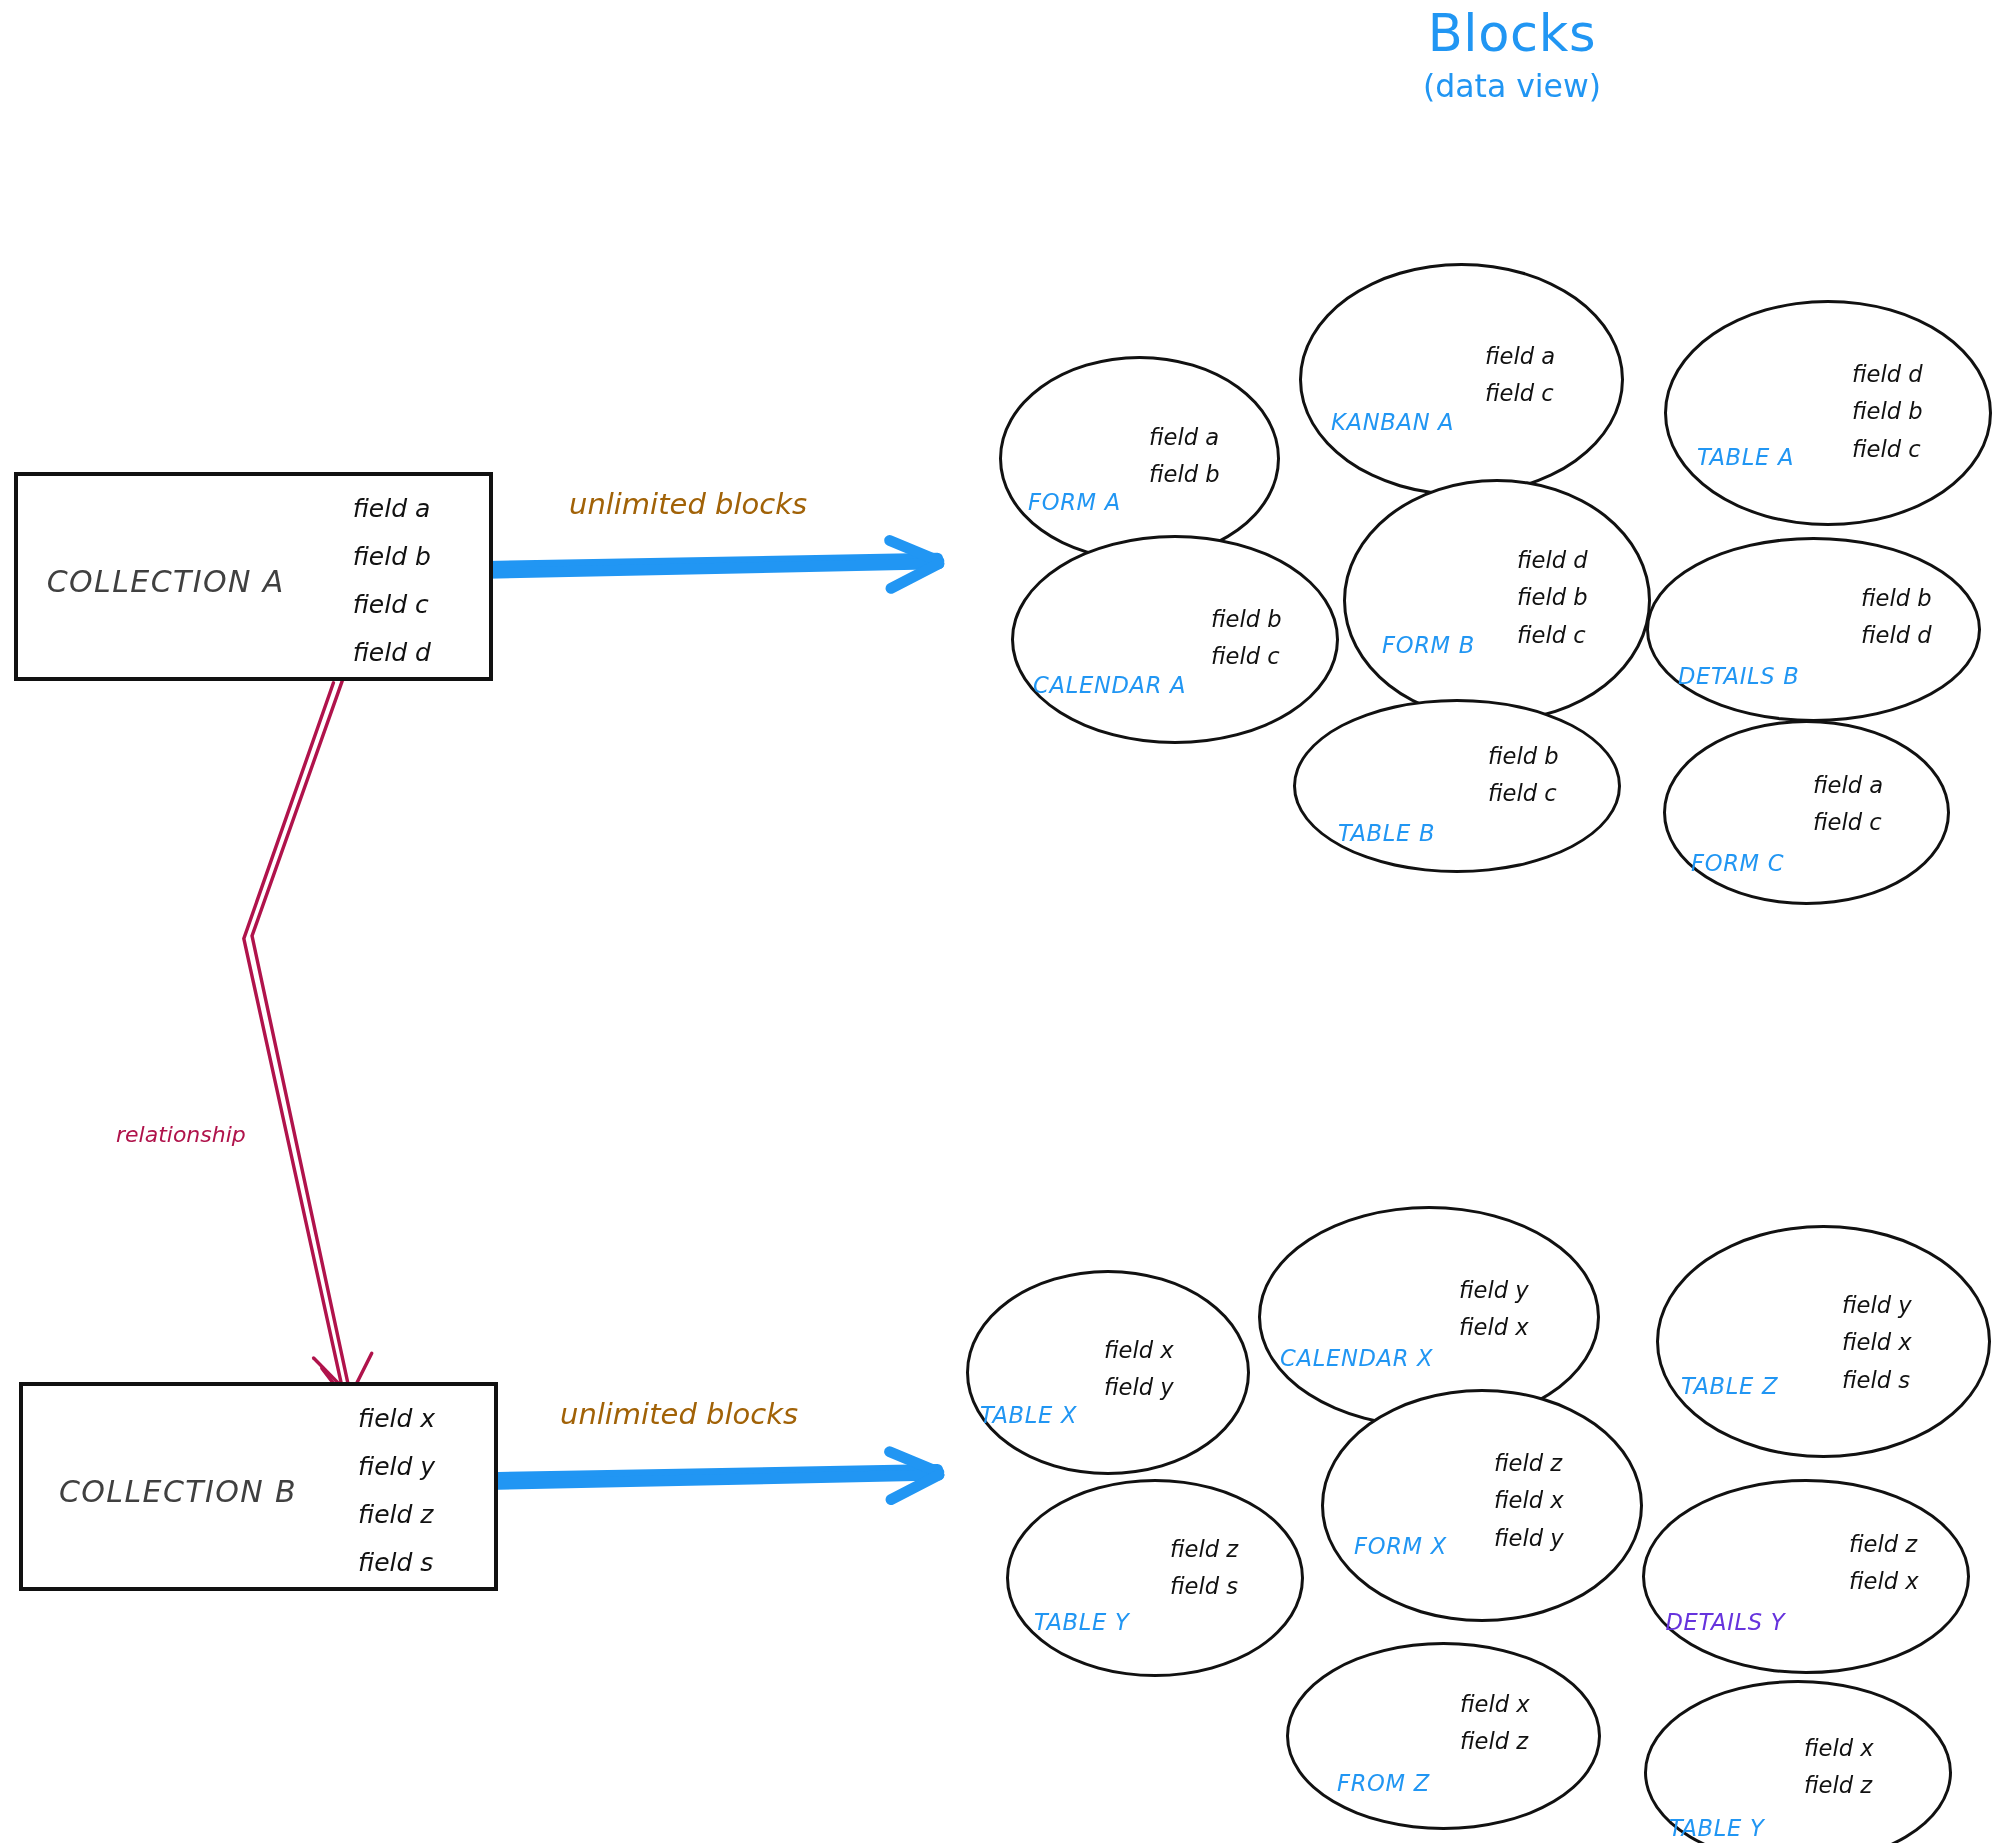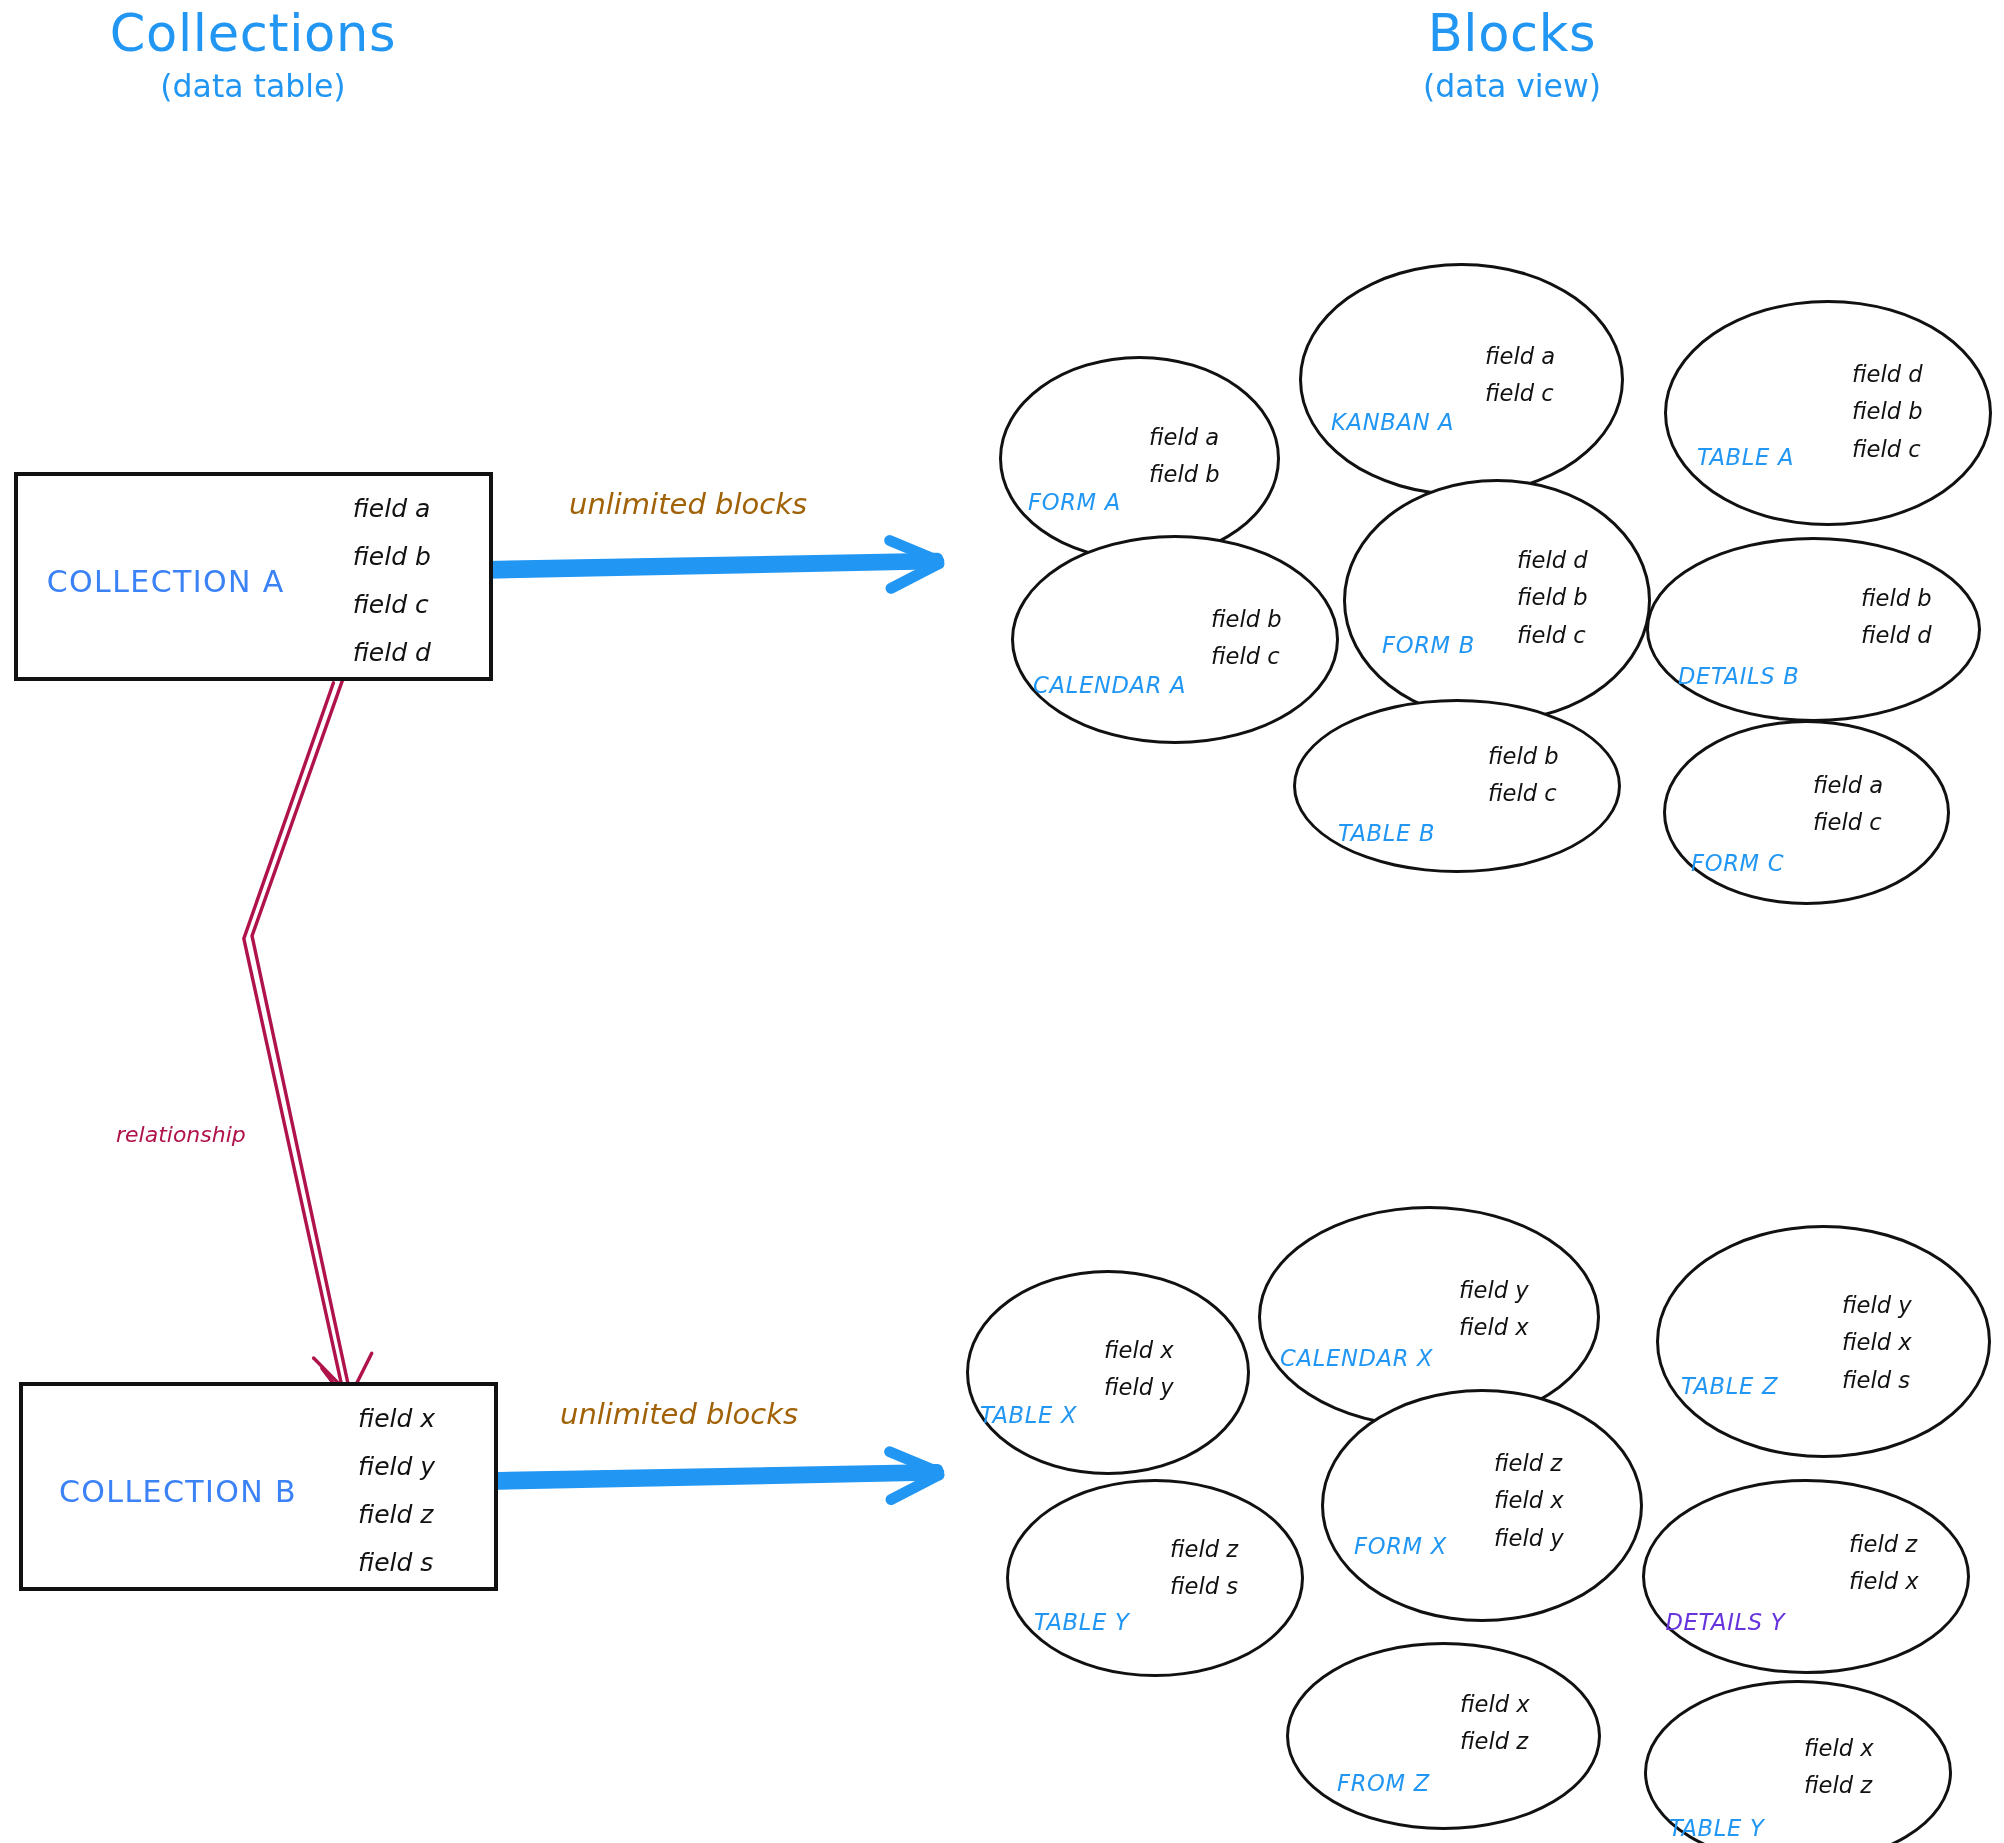--- a/index.html
+++ b/index.html
@@ -4,44 +4,40 @@
 <style>
   html,body{margin:0;padding:0;background:#ffffff;}
   body{font-family:"DejaVu Sans",sans-serif;}
   #canvas{position:relative;width:2005px;height:1843px;background:#fff;overflow:hidden;}
 
   .title{position:absolute;color:#2196f3;text-align:center;line-height:1.05;}
   .title .main{display:block;font-size:51px;font-weight:400;letter-spacing:0.7px;}
   .title .sub{display:block;font-size:31.5px;margin-top:9.6px;}
 
   .collection-box{position:absolute;border:4.1px solid #111;background:#fff;box-sizing:border-box;}
-  .collection-name{position:absolute;color:#3b82f6;font-size:30px;letter-spacing:1.4px;white-space:nowrap;}
+  .collection-name{position:absolute;color:#404040;font-size:30px;font-style:italic;letter-spacing:1.4px;white-space:nowrap;}
   .field-list{position:absolute;display:flex;flex-direction:column;}
   .field-list .fl{font-size:25px;color:#111;font-style:italic;white-space:nowrap;}
 
   .arrow-label{position:absolute;color:#a16207;font-size:29px;font-style:italic;white-space:nowrap;}
   .rel-label{position:absolute;color:#b0134b;font-size:22px;font-style:italic;white-space:nowrap;}
 
   .blob{position:absolute;box-sizing:border-box;border:3.4px solid #111;border-radius:50%;background:#fff;}
   .blob .blob-label{position:absolute;font-size:22.6px;font-style:italic;letter-spacing:0.7px;white-space:nowrap;color:#2196f3;margin-top:44px;}
   .blob .blob-fields{position:absolute;display:flex;flex-direction:column;align-items:flex-start;}
   .blob .blob-fields .bf{font-size:22.6px;font-style:italic;color:#111;white-space:nowrap;line-height:1.65;}
   .blob.purple .blob-label{color:#6633dd;}
 
   svg.overlay{position:absolute;left:0;top:0;width:2005px;height:1843px;pointer-events:none;}
 </style>
 </head>
 <body>
 
 <div id="canvas">
 
-  <div class="title" style="left:41px;top:6.8px;width:424px;">
-    <span class="main">Collections</span>
-    <span class="sub">(data table)</span>
-  </div>
 
   <div class="title" style="left:1300px;top:6.8px;width:424px;">
     <span class="main">Blocks</span>
     <span class="sub">(data view)</span>
   </div>
 
   <svg class="overlay" viewBox="0 0 2930 2694">
 
     <g stroke="#b0134b" stroke-width="5" fill="none" stroke-linecap="round">
       <path d="M 500 995 L 368 1368 L 512 2040"></path>

